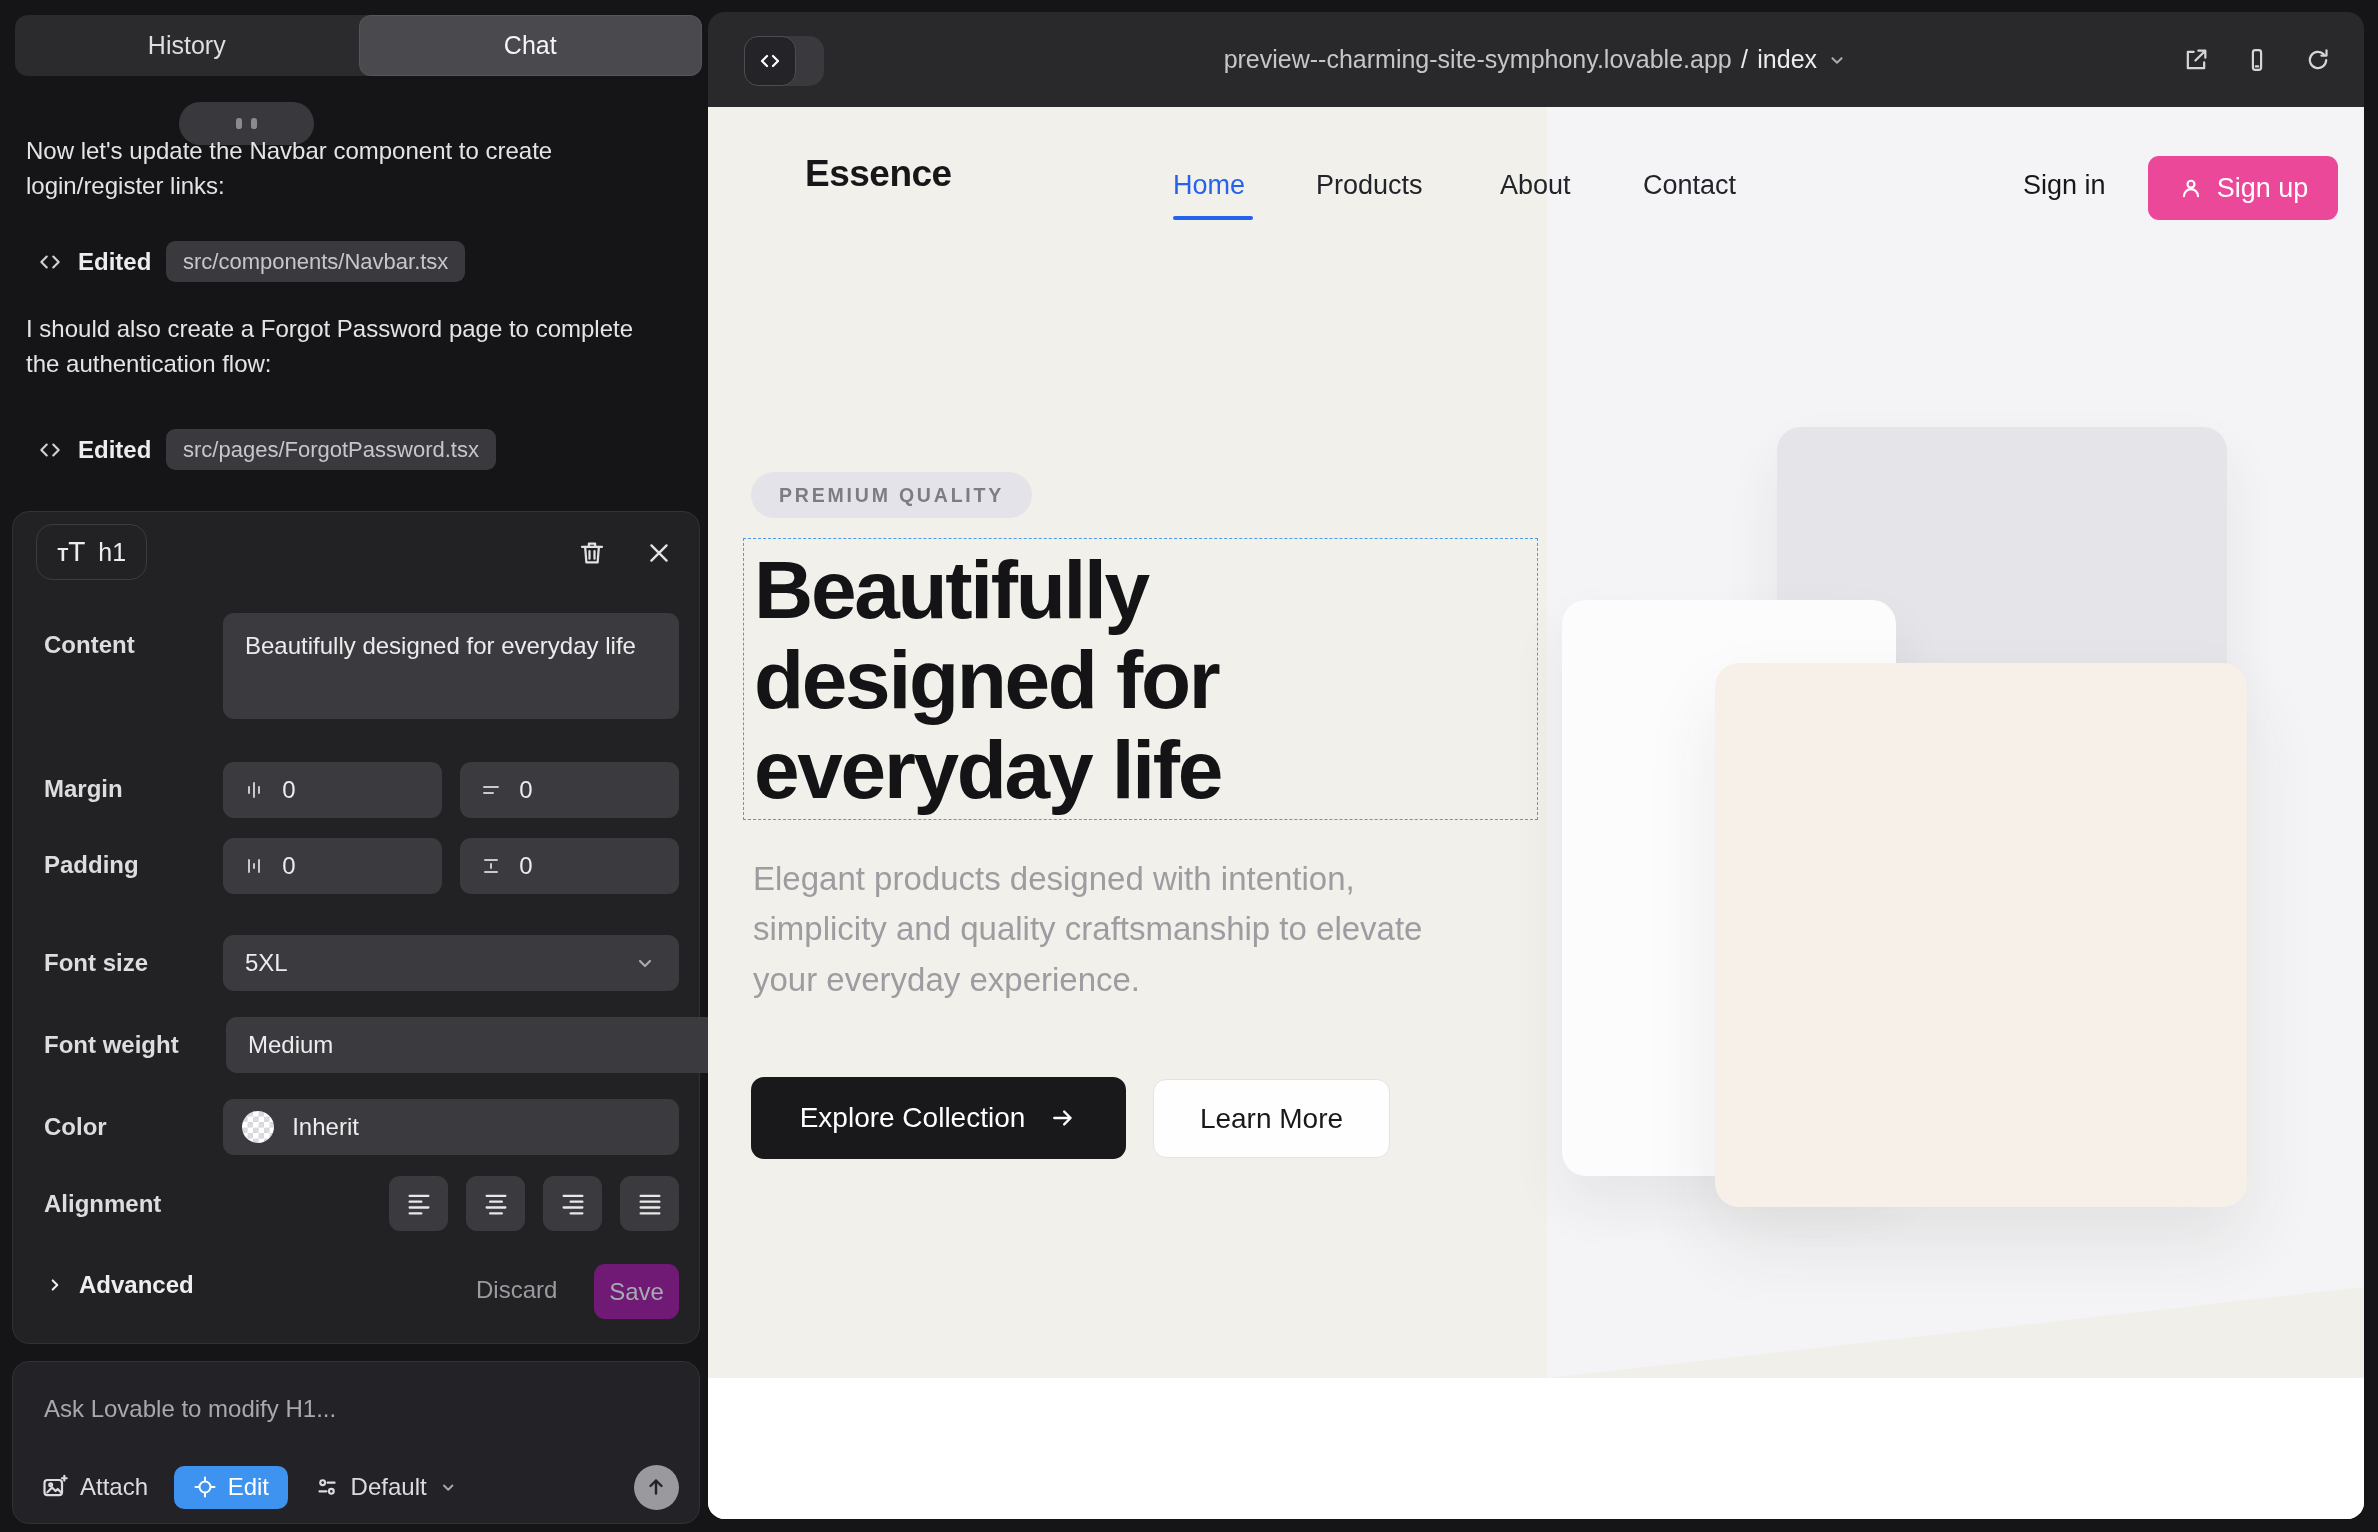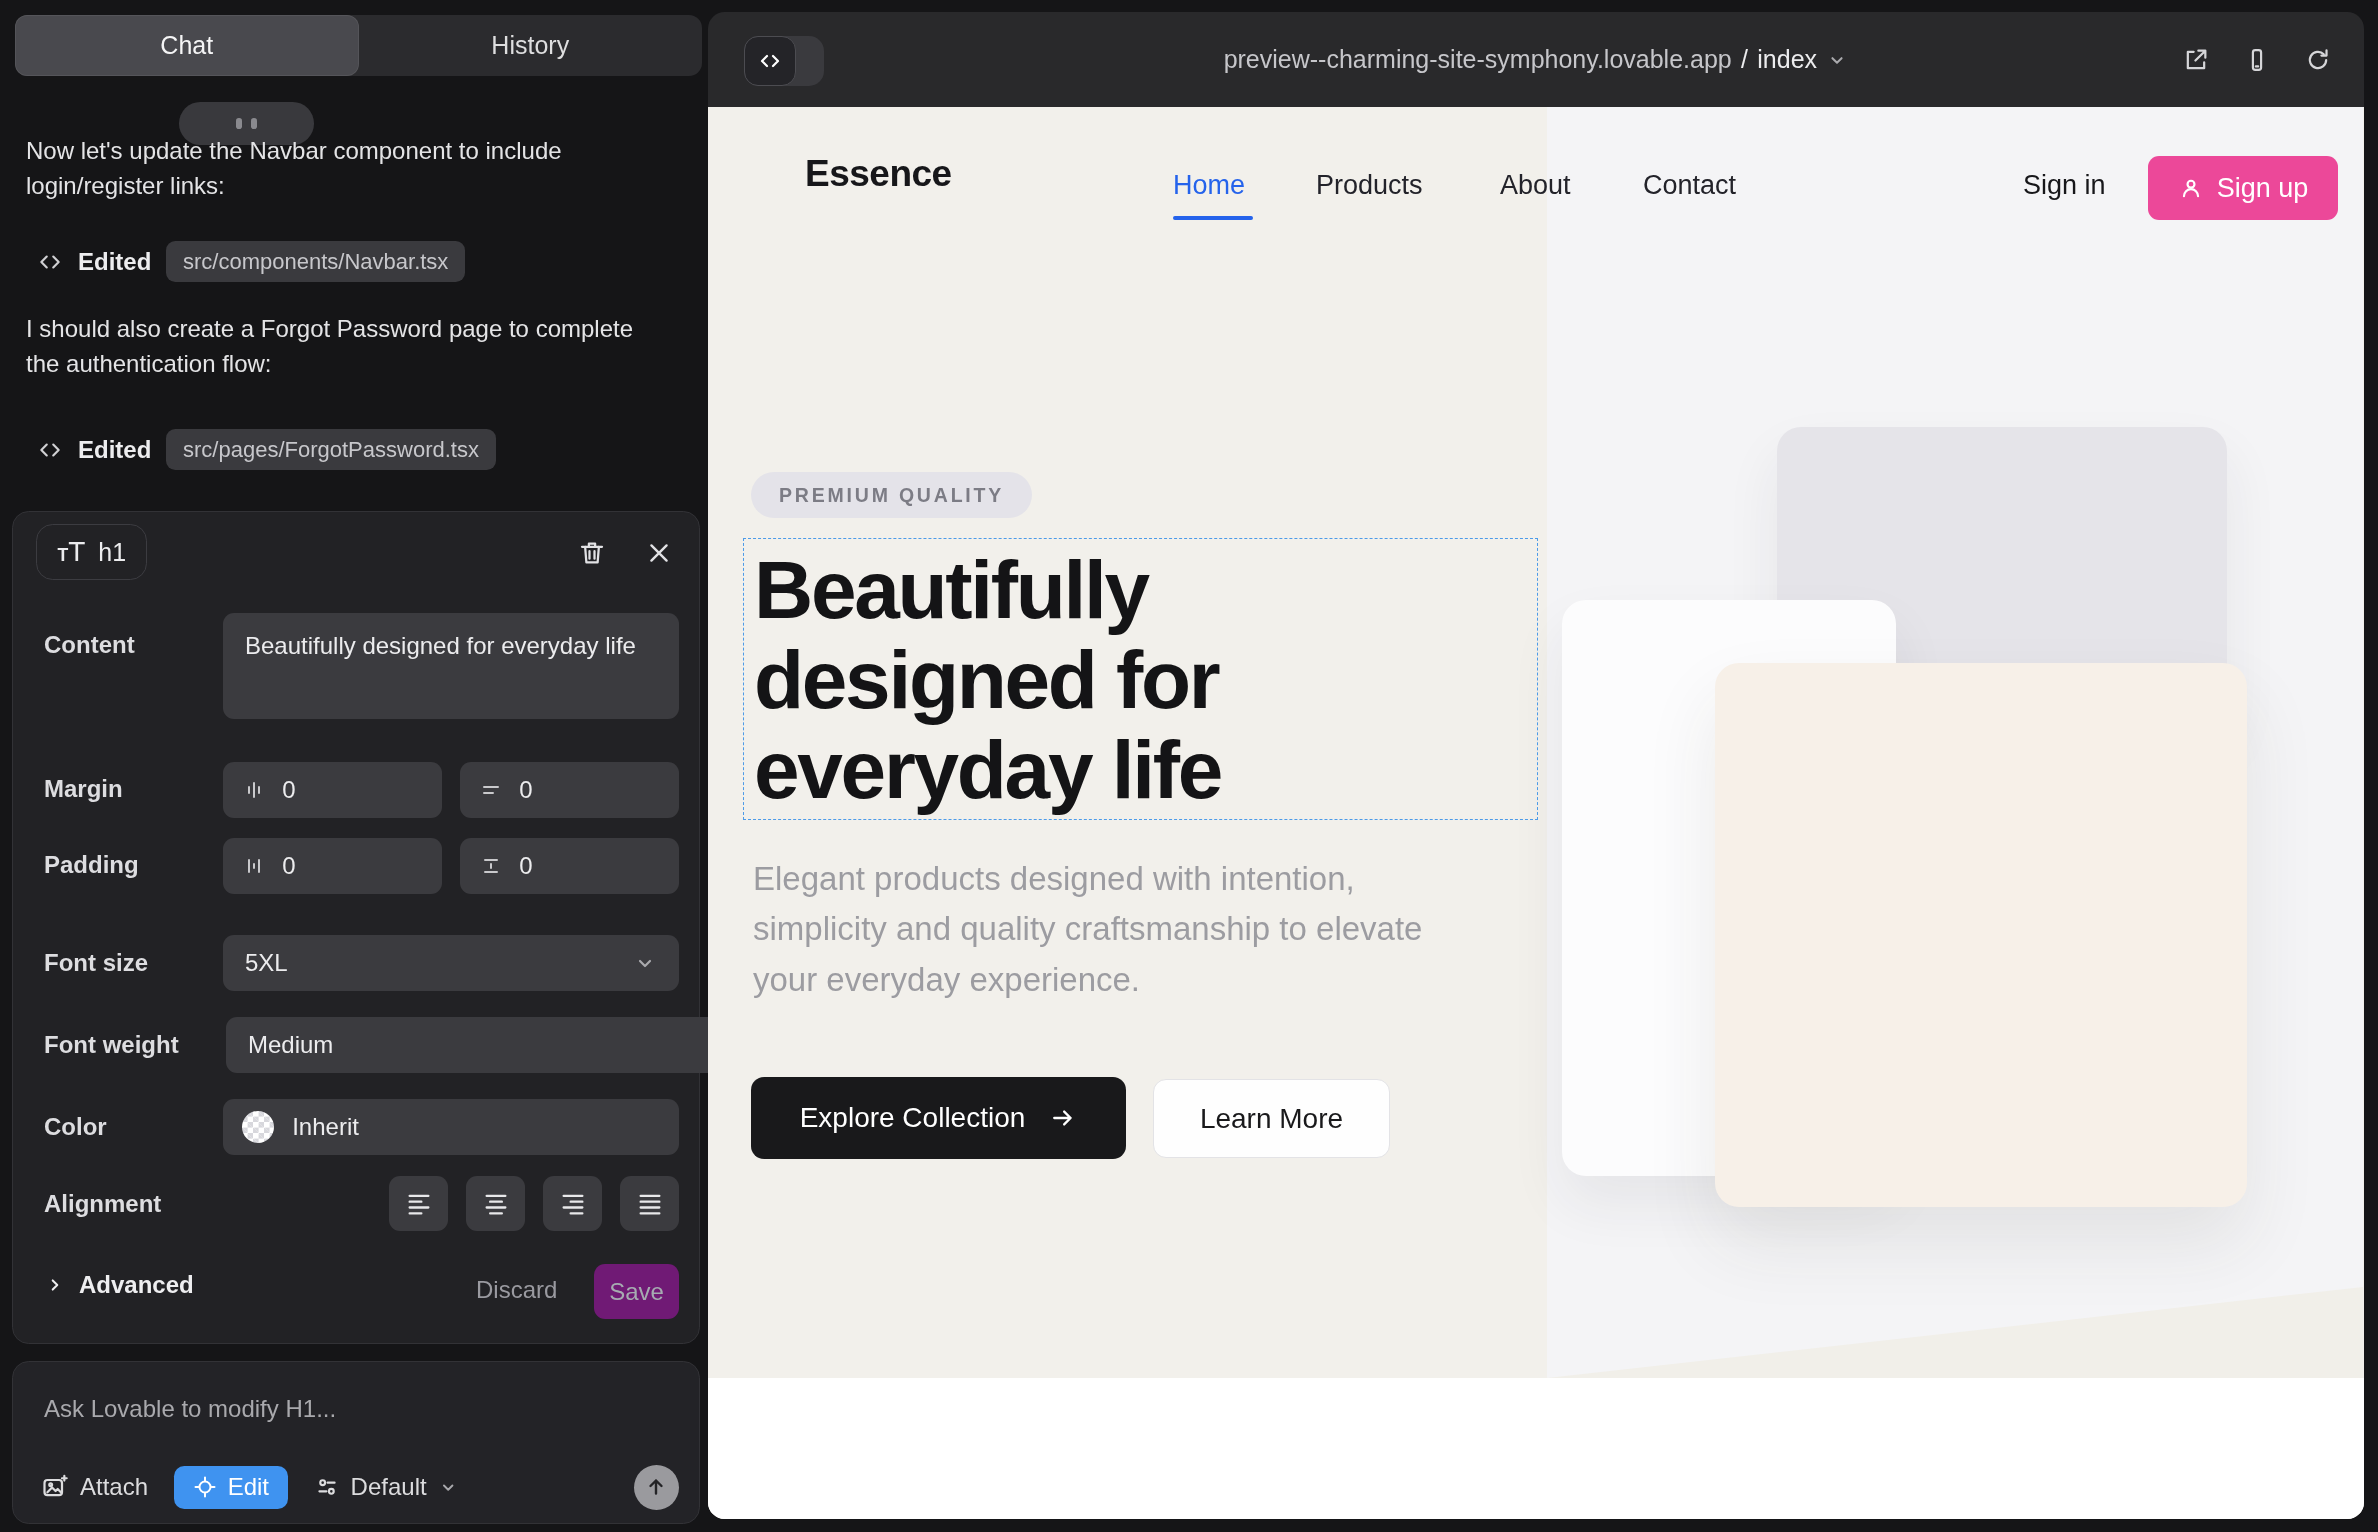--- a/index.html
+++ b/index.html
@@ -74,34 +74,34 @@
   .hero-p{position:absolute;left:45px;top:747px;width:733px;font-size:33px;line-height:1.53;color:#9c9ca1;}
   .cta1{position:absolute;left:43px;top:970px;width:375px;height:82px;background:#19191b;color:#fff;border-radius:13px;display:flex;align-items:center;justify-content:center;gap:24px;font-size:28px;cursor:pointer;}
   .cta2{position:absolute;left:445px;top:972px;width:237px;height:79px;background:#fefefe;border:1.9px solid #e3e3e6;box-sizing:border-box;color:#19191b;border-radius:13px;display:flex;align-items:center;justify-content:center;font-size:28px;cursor:pointer;}
 </style>
 </head>
 <body>
 
 <div class="canvas">
 
   <div class="tabbar">
+    <div class="tab">
+      <span>History</span>
+    </div>
     <div class="tab active">
       <span>Chat</span>
-    </div>
-    <div class="tab">
-      <span>History</span>
     </div>
   </div>
 
   <div class="peek-pill">
       <i></i>
       <i></i>
     </div>
 
-  <div class="msg" style="top:134px">Now let's update the Navbar component to include login/register links:</div>
+  <div class="msg" style="top:134px">Now let's update the Navbar component to create login/register links:</div>
 
   <div class="edit-row" style="top:239px">
     <span>
       <svg width="26" height="26" viewBox="0 0 24 24" fill="none" stroke="currentColor" stroke-width="2" stroke-linecap="round" stroke-linejoin="round">
           <path d="M9 7l-5 5 5 5M15 7l5 5-5 5"></path>
         </svg>
     </span>
     <span class="lbl">Edited</span>
     <span class="filepill">src/components/Navbar.tsx</span>
   </div>

